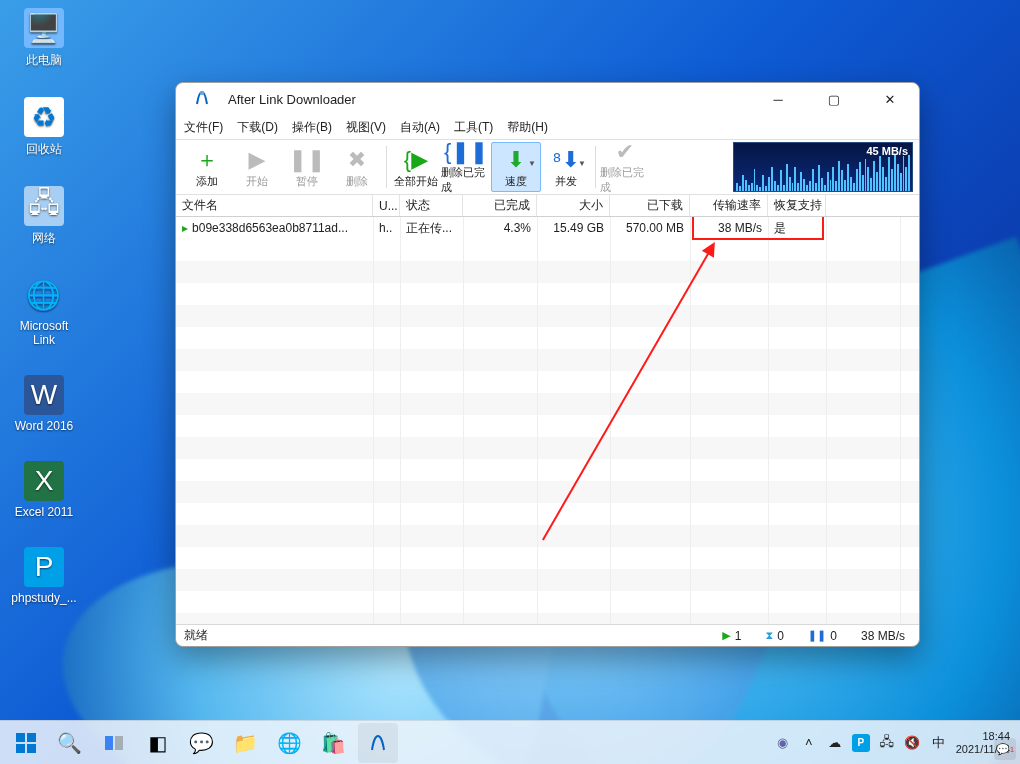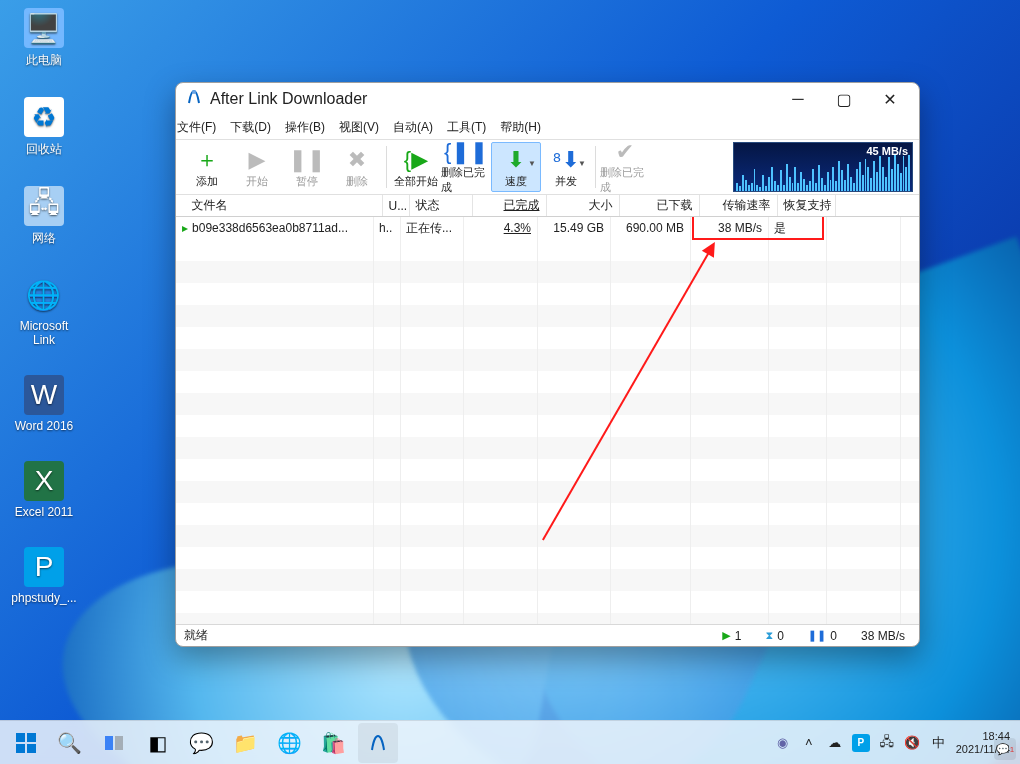--- a/index.html
+++ b/index.html
@@ -20,58 +20,58 @@
 .i-pc { background: #74b8ff; color:#fff;}
 .i-bin { background: #fff; color:#0078d4; border-radius:6px; }
 .i-net { background: #a7cff4; color:#fff;}
 .i-edge { background: transparent; }
 .i-word { background: #2b579a; color:#fff;}
 .i-excel { background: #217346; color:#fff;}
 .i-phpstudy { background:#00a0e9; color:#fff;}
 
 
 .window { position: absolute; left: 175px; top: 82px; width: 745px; height: 565px; background: #fff; border: 1px solid #9f9f9f; border-radius: 8px; box-shadow: 0 12px 30px rgba(0,0,0,.35); display:flex; flex-direction:column; }
-.titlebar { height: 32px; display:flex; align-items:center; padding: 0 6px 0 10px; font-size: 16px; color:#222; }
+.titlebar { height: 32px; display:flex; align-items:center; padding: 0 6px 0 18px; font-size: 13px; color:#222;gap:10px; }
 .titlebar .appicon { margin-right:8px; }
 .titlebar .ttext { flex:1; }
 .titlebar .winbtn { width:46px; height:30px; display:flex; align-items:center; justify-content:center; color:#222; }
 
-.menubar { height: 24px; padding: 0 1px; display:flex; gap:14px; font-size:12px; color:#222; align-items:center; }
+.menubar { height: 24px; padding: 0 8px; display:flex; gap:14px; font-size:12px; color:#222; align-items:center; }
 .menubar span { cursor:pointer; }
 
 .toolbar { height: 56px; border-top:1px solid #e0e0e0; border-bottom:1px solid #e0e0e0; padding:2px 6px; display:flex; align-items:center; justify-content:space-between; background:#fff; }
 .tb-left { display:flex; height:100%; align-items:center; }
 .tbtn { width:50px; height:100%; display:flex; flex-direction:column; align-items:center; justify-content:center; font-size:11px; color:#222; cursor:pointer; }
 .tbtn.dis { color:#9b9b9b; }
 .tbtn .tico { font-size:22px; height:28px; display:flex; align-items:center; }
 .tbtn.sel { background:#cce6ff; border:1px solid #7abaff; border-radius:2px;}
 .tbsep { width:1px; height:42px; background:#dcdcdc; margin:0 4px; }
 .tbtn .drop { position:absolute; font-size:8px; margin-left:32px; margin-top:-8px; color:#555;}
 
 .chart-box { width:180px; height:50px; border:1px solid #284b7e; background:linear-gradient(#051644,#0a2a7c); position:relative; overflow:hidden; }
 .chart-box .ratelabel { position:absolute; top:2px; right:4px; font-size:11px; font-weight:bold; color:#fff; }
 .chart-box .bars { position:absolute; bottom:0; left:0; right:0; height:40px; display:flex; align-items:flex-end; gap:1px; padding:0 2px;}
 .chart-box .bars div { width:2px; background:#4ec3ff; }
 
 
-.colhead { height:22px; border-bottom:1px solid #d0d0d0; display:flex; font-size:12px; color:#222; background:#fff;justify-content:center; }
+.colhead { height:22px; border-bottom:1px solid #d0d0d0; display:flex; font-size:12px; color:#222; background:#fff; }
 .colhead .hc { border-right:1px solid #e4e4e4; display:flex; align-items:center; padding:0 6px; overflow:hidden; white-space:nowrap;}
 .colhead .hc.r { justify-content:flex-end; }
 
 
 .rows { flex:1; overflow:hidden; position:relative; }
 .row { height:22px; display:flex; font-size:12px; color:#222; }
 .row .rc { display:flex; align-items:center; padding:0 6px; overflow:hidden; white-space:nowrap; }
 .row .rc.r { justify-content:flex-end;text-align:center; }
 .stripes { position:absolute; inset:22px 0 0 0; background: repeating-linear-gradient(#ffffff 0 22px, #f7f7f7 22px 44px); }
 .gridlines { position:absolute; inset:0; pointer-events:none; }
 .gridlines div { position:absolute; top:0; bottom:0; border-right:1px solid #eeeeee; }
 
 
-.c-f { width:197px; } .c-u { width:27px; } .c-st { width:63px; } .c-dn { width:74px;text-decoration:underline; }
+.c-f { width:197px; } .c-u { width:27px; } .c-st { width:63px; } .c-dn { width:74px; }
 .c-sz { width:73px; } .c-dl { width:80px; } .c-rt { width:78px; } .c-re { width:58px; } .c-el { width:74px;margin-top:26px; }
 
 
 .redbox { position:absolute; border:2px solid #ff1a1a; }
 .redarrow { position:absolute; width:2px; background:#ff1a1a; transform-origin: top left; }
 .redarrow::after { content:''; position:absolute; top:-4px; left:-6px; border-left:7px solid transparent; border-right:7px solid transparent; border-bottom:14px solid #ff1a1a; }
 
 
 .statusbar { height:22px; border-top:1px solid #d8d8d8; display:flex; align-items:center; font-size:12px; padding:0 8px; gap:12px; color:#222;}
 .statusbar .sfill { flex:1; }
@@ -288,21 +288,21 @@
         <div style="left: 650px;"></div>
         <div style="left: 724px;"></div>
       </div>
 
     <div class="row" style="position: relative; z-index: 1;">
         <div class="rc c-f"><span style="color:#18a818;margin-right:4px">▸</span>b09e338d6563ea0b8711ad...</div>
         <div class="rc c-u">h..</div>
         <div class="rc c-st">正在传...</div>
         <div class="rc c-dn r">4.3%</div>
         <div class="rc c-sz r">15.49 GB</div>
-        <div class="rc c-dl r">690.00 MB</div>
+        <div class="rc c-dl r">570.00 MB</div>
         <div class="rc c-rt r">38 MB/s</div>
         <div class="rc c-re">是</div>
         <div class="rc c-el r">0:02:02</div>
       </div>
       <div class="redbox" style="left:516px; top:-23px; width:132px; height:46px;"></div>
     <div class="redarrow" style="left:536px; top:28px; height:340px; transform:rotate(30deg);"></div>
   </div>
 
   <div class="statusbar">
     <span>就绪</span>

